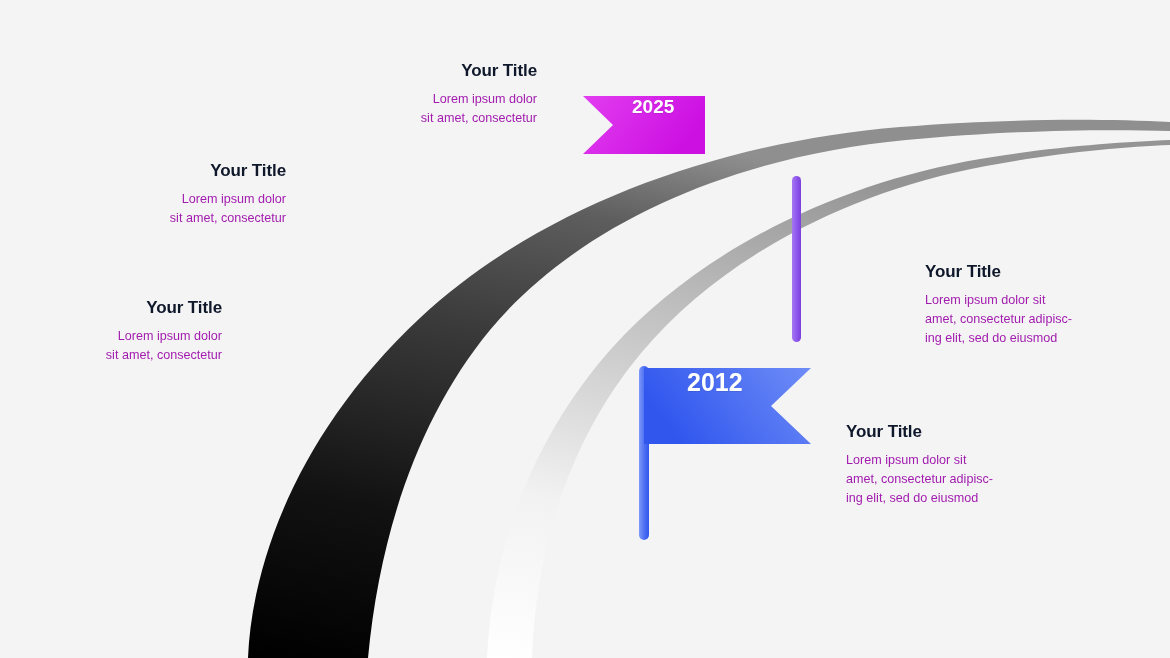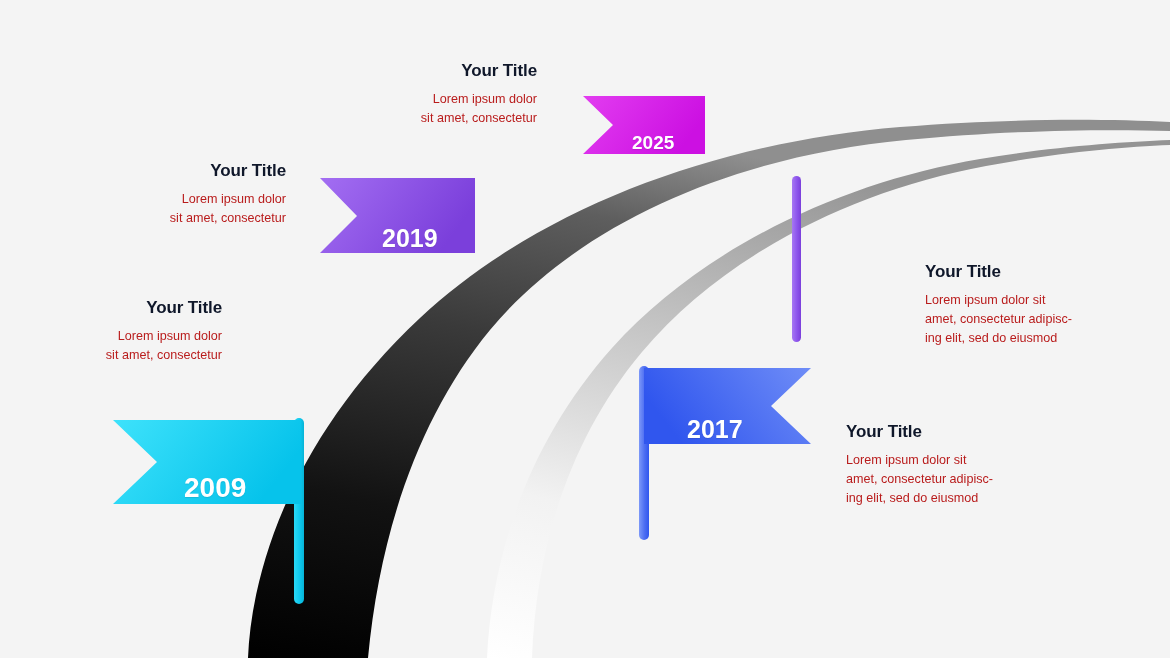--- a/index.html
+++ b/index.html
@@ -26,37 +26,37 @@
   .textblock .tb-title {
     font-size:17px;
     font-weight:bold;
     color:#0f172a;
     letter-spacing:-0.1px;
     margin-bottom:9px;
     white-space:nowrap;
   }
   .textblock .tb-body {
     font-size:12.6px;
-    color:#b91c1c;
+    color:#a21caf;
     line-height:19px;
     white-space:nowrap;
   }
   .textblock.align-right { text-align:right; }
   .textblock.align-left  { text-align:left; }
 
   
   .flag { position:absolute; }
   .flag .pole {
     position:absolute;
     border-radius:6px;
   }
   .flag .banner {
     position:absolute;
     display:flex;
-    align-items:flex-end;
+    align-items:flex-start;
   }
   .flag .banner .year {
     color:#ffffff;
     font-weight:bold;
     white-space:nowrap;
     text-shadow:0 1px 1px rgba(0,0,0,.10);
   }
   .flag .banner svg { position:absolute; left:0; top:0; }
   .flag .banner .year { position:relative; z-index:2; }
 </style>
@@ -129,52 +129,24 @@
     <div class="tb-body">ing elit, sed do eiusmod</div>
   </div>
 
   <div class="textblock align-left" style="left:846px; top:422px; width:230px;">
     <div class="tb-title">Your Title</div>
     <div class="tb-body">Lorem ipsum dolor sit</div>
     <div class="tb-body">amet, consectetur adipisc-</div>
     <div class="tb-body">ing elit, sed do eiusmod</div>
   </div>
 
-  <div class="flag" style="left:113px; top:418px; width:192px; height:190px;">
-    <div class="pole" style="left:181px; top:0px; width:10px; height:186px;
-                background:linear-gradient(90deg,#2ad9f7 0%,#0fc9ee 55%,#06b4d8 100%);"></div>
-    <div class="banner" style="left:0px; top:2px; width:188px; height:84px;">
-      <svg width="188" height="84" viewBox="0 0 188 84">
-        <defs>
-          <linearGradient id="g2009" x1="0" y1="0" x2="1" y2="0.35">
-            <stop offset="0" stop-color="#3ee2fb"></stop>
-            <stop offset="1" stop-color="#06c3eb"></stop>
-          </linearGradient>
-        </defs>
-        <path fill="url(#g2009)" d="M 0 0 L 188 0 L 188 84 L 0 84 L 44 42 Z"></path>
-      </svg>
-      <span class="year" style="font-size:28px; margin-left:71px;">2009</span>
-    </div>
-  </div>
 
   <div class="flag" style="left:320px; top:176px; width:158px; height:170px;">
     <div class="pole" style="left:472px; top:0px; width:9px; height:166px;
                 background:linear-gradient(90deg,#a678f3 0%,#8d55ec 55%,#7b3fdb 100%);"></div>
-    <div class="banner" style="left:0px; top:2px; width:155px; height:75px;">
-      <svg width="155" height="75" viewBox="0 0 155 75">
-        <defs>
-          <linearGradient id="g2019" x1="0" y1="0" x2="1" y2="0.35">
-            <stop offset="0" stop-color="#a36ef2"></stop>
-            <stop offset="1" stop-color="#7b3fdb"></stop>
-          </linearGradient>
-        </defs>
-        <path fill="url(#g2019)" d="M 0 0 L 155 0 L 155 75 L 0 75 L 37 38 Z"></path>
-      </svg>
-      <span class="year" style="font-size:25px; margin-left:62px;">2019</span>
-    </div>
   </div>
 
   <div class="flag" style="left:583px; top:94px; width:128px; height:124px;">
 
     <div class="banner" style="left:0px; top:2px; width:122px; height:58px;">
       <svg width="122" height="58" viewBox="0 0 122 58">
         <defs>
           <linearGradient id="g2025" x1="0" y1="0" x2="1" y2="0.35">
             <stop offset="0" stop-color="#e23df0"></stop>
             <stop offset="1" stop-color="#cc10e2"></stop>
@@ -193,17 +165,17 @@
     <div class="banner" style="left:5px; top:2px; width:167px; height:76px;">
       <svg width="167" height="76" viewBox="0 0 167 76">
         <defs>
           <linearGradient id="g2012" x1="1" y1="0" x2="0" y2="0.35">
             <stop offset="0" stop-color="#6f8df7"></stop>
             <stop offset="1" stop-color="#3056ee"></stop>
           </linearGradient>
         </defs>
         <path fill="url(#g2012)" d="M 167 0 L 0 0 L 0 76 L 167 76 L 127 38 Z"></path>
       </svg>
-      <span class="year" style="font-size:25px; margin-left:43px;">2017</span>
+      <span class="year" style="font-size:25px; margin-left:43px;">2012</span>
     </div>
   </div>
 
 </div>
 
 </body></html>

